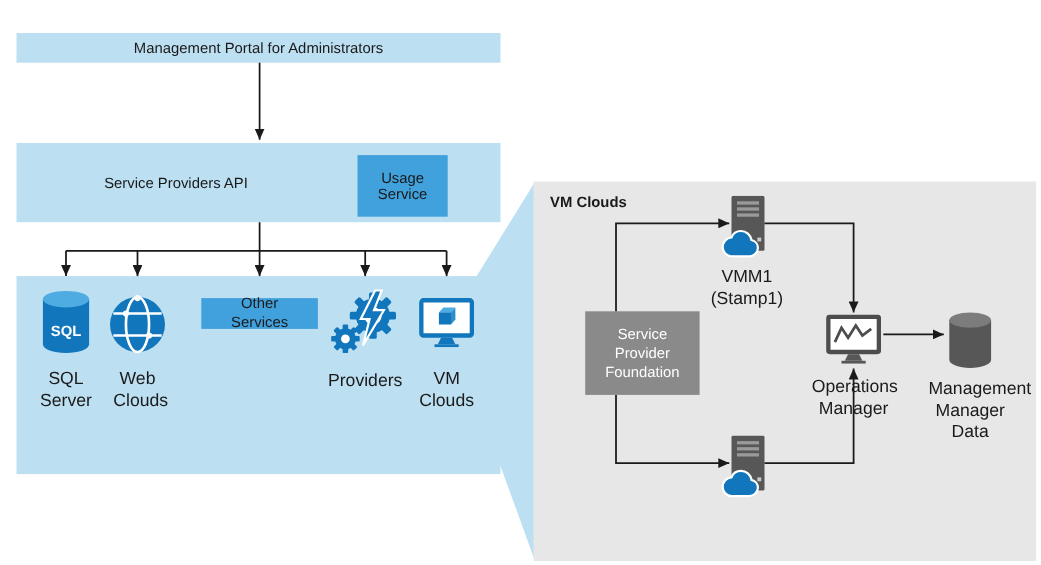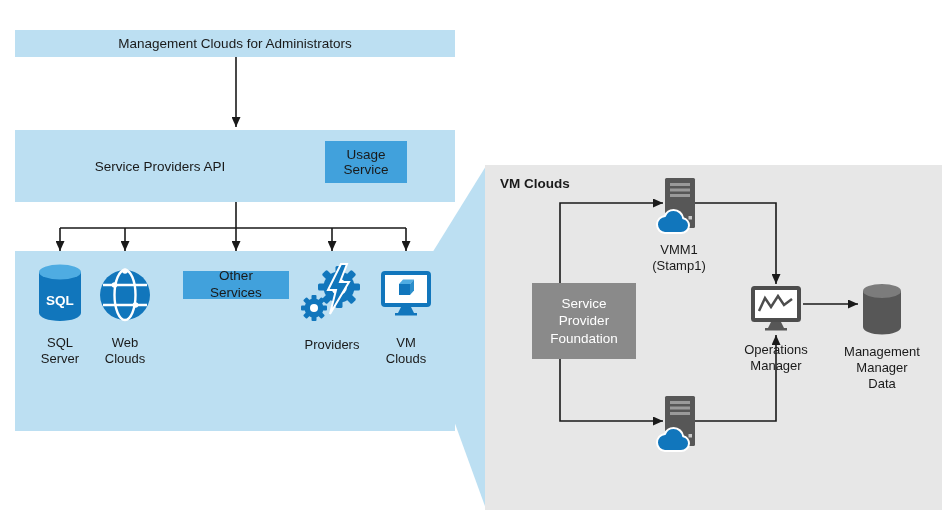--- a/index.html
+++ b/index.html
@@ -10,21 +10,21 @@
   *{margin:0;padding:0;box-sizing:border-box}
   body{background:#fff;font-family:"Liberation Sans",sans-serif;color:var(--text_color)}
   .canvas{position:relative;width:946px;height:514px;background:#fff;overflow:hidden}
   .abs{position:absolute}
   .box{display:flex;align-items:center;justify-content:center;text-align:center;font-size:13.5px}
   .blue{background:var(--light_blue)}
   .accent{background:var(--accent_blue)}
   .panel{background:var(--panel_gray)}
   .spf{background:var(--spf_gray);color:#fff;line-height:1.3;font-size:13.5px;
        display:flex;align-items:center;justify-content:center;text-align:center;padding:12px 14px}
-  .lbl{position:absolute;font-size:13px;line-height:1.22;text-align:center}
+  .lbl{position:absolute;font-size:16px;line-height:1.22;text-align:center}
   .bold{font-weight:bold;font-size:13.5px}
   .svgicon{position:absolute}
   svg text{font-family:"Liberation Sans",sans-serif}
   .conn{stroke:var(--line_color);stroke-width:1.6;fill:none}
   .funnel{fill:var(--light_blue)}
   .fb{fill:var(--icon_blue)} .fbl{fill:var(--icon_blue_light)} .fbm{fill:var(--icon_blue_mid)}
   .fw{fill:#fff} .fdg{fill:var(--dark_gray)} .fbar{fill:#9a9a9a} .fled{fill:#c9c9c9}
   .fdgl{fill:#7c7c7c}
   .swh{stroke:#fff;fill:none}
   .overlay{pointer-events:none}
@@ -34,26 +34,26 @@
 
 <div class="canvas">
 
   <svg class="abs overlay" style="left:0;top:0" width="946" height="514">
     <polygon class="funnel" points="429,258 486,166 486,509 429,352"></polygon>
   </svg>
 
   <div class="abs panel" style="left:485px;top:165px;width:457px;height:345px"></div>
 
   <div class="abs box blue" style="left:15px;top:30px;width:440px;height:27px">
-    <span>Management Clouds for Administrators</span>
+    <span>Management Portal for Administrators</span>
   </div>
 
   <div class="abs blue" style="left:15px;top:130px;width:440px;height:72px">
     <span class="abs" style="left:0;top:0;width:290px;height:72px;display:flex;align-items:center;justify-content:center;font-size:13.5px">Service Providers API</span>
-    <div class="abs box accent" style="left:310px;top:11px;width:82px;height:42px;padding:0 10px">
+    <div class="abs box accent" style="left:310px;top:11px;width:82px;height:56px;padding:0 10px">
       <span>Usage Service</span>
     </div>
   </div>
 
   <div class="abs blue" style="left:15px;top:251px;width:440px;height:180px">
 
     <svg class="svgicon" style="left:22px;top:12px" width="46" height="62" viewBox="0 0 46 62">
       <path class="fb" d="M2 9 v41 c0 4.4 9.4 8 21 8 s21 -3.6 21 -8 V9 Z"></path>
       <ellipse class="fbl" cx="23" cy="9" rx="21" ry="7.5"></ellipse>
       <text x="23" y="42" text-anchor="middle" fill="#fff" font-size="13.5" font-weight="bold">SQL</text>

